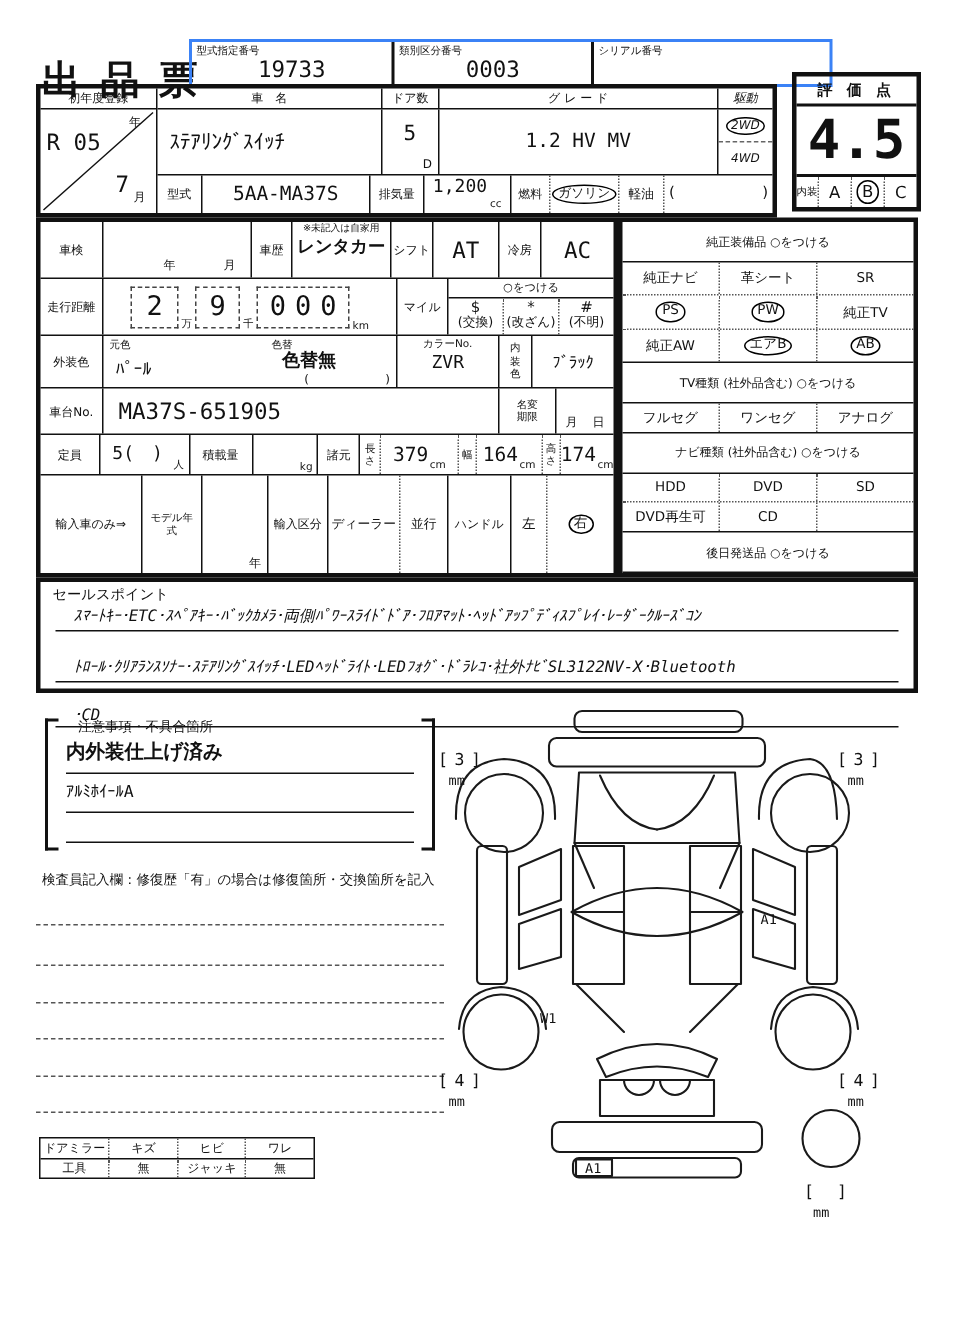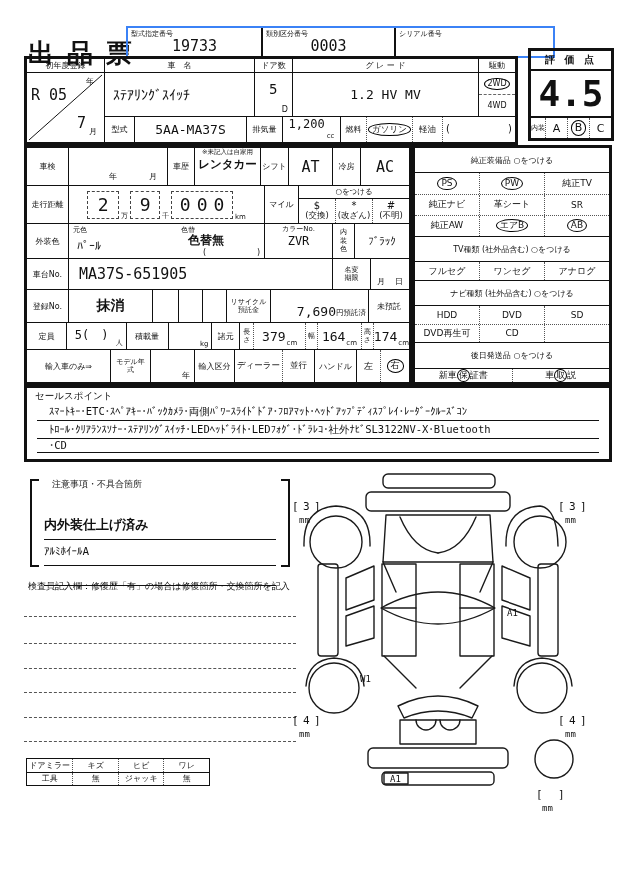--- a/index.html
+++ b/index.html
@@ -33,21 +33,21 @@
 
   
   .mtab { left:24px; top:56px; width:494px; height:89px; border:3px solid #111; display:flex; }
   .mc1 { width:78px; border-right:1.5px solid #111; display:flex; flex-direction:column; }
   .mc1h { height:14px; font-size:8px; border-bottom:1.5px solid #111; }
   .mc1b { flex:1; position:relative; }
   .mright { flex:1; display:flex; flex-direction:column; }
   .mr1 { height:14px; display:flex; font-size:8px; border-bottom:1.5px solid #111; }
   .mr2 { flex:1; display:flex; }
   .mr3 { height:26px; display:flex; border-top:1.5px solid #111; align-items:stretch; }
-  .w-name{ width:150px; } .w-door{ width:38px; } .w-drive{ width:37px; }
+  .w-name{ width:150px; } .w-door{ width:38px; } .w-drive{ width:37px;font-style:italic; }
   .drv { border-left:1.5px solid #111; display:flex; flex-direction:column; font-size:8px; }
   .drv > div { flex:1; display:flex; align-items:center; justify-content:center; }
   .drv > div:first-child { border-bottom:1px dashed #666; }
 
   
   .dtab { left:24px; top:145px; width:388px; height:240px; border:3px solid #111; display:flex; flex-direction:column; }
   .dr { display:flex; border-bottom:1.5px solid #111; }
   .dr:last-child { border-bottom:none; flex:1; }
   .vlab { font-size:7px; line-height:8.5px; word-break:break-all; text-align:center; }
 
@@ -67,29 +67,29 @@
   .eg { height:24px; display:flex; border-bottom:1px dotted #555; font-size:9px; }
   .eg.solid { border-bottom:1.5px solid #111; }
   .eg3 { height:21px; }
   .eqc { flex:1; display:flex; align-items:center; justify-content:center; }
   .eqc + .eqc { border-left:1px dotted #555; }
   .eship { flex:1; display:flex; font-size:9px; }
 
   
   .sales { left:24px; top:385px; width:588px; height:77px; border:3px solid #111; position:absolute; }
   .sales-l { position:absolute; top:2px; left:8px; font-size:9.5px; }
-  .sline { margin:0 10px; border-bottom:1.2px solid #111; font-size:10.5px; height:18px; line-height:17px; padding-left:12px; white-space:nowrap; overflow:hidden; }
+  .sline { margin:16px 10px; border-bottom:1.2px solid #111; font-size:10.5px; height:18px; line-height:17px; padding-left:12px; white-space:nowrap; overflow:hidden;font-style:italic; }
   .sline.first { margin-top:15px; }
   .sline.last { height:14px; line-height:13px; }
 
   
   .brkL { left:30px; top:479px; width:9px; height:88px; border:2px solid #111; border-right:none; }
   .brkR { left:281px; top:479px; width:9px; height:88px; border:2px solid #111; border-left:none; }
   .ntlbl { left:52px; top:478px; font-size:9px; }
-  .nline { left:44px; width:232px; border-bottom:1.5px solid #111; position:absolute; white-space:nowrap;margin-top:24px; }
+  .nline { left:44px; width:232px; border-bottom:1.5px solid #111; position:absolute; white-space:nowrap; }
   .insp { left:28px; top:580px; font-size:9px; }
   .dash { left:24px; width:272px; border-top:1.5px dashed #555; position:absolute; }
   .mirror { left:26px; top:758px; width:184px; height:28px; border:1.5px solid #111; display:flex; flex-direction:column; font-size:8px; }
   .mrow { flex:1; display:flex; }
   .mrow:first-child { border-bottom:1px solid #111; }
   .mcell { width:46px; display:flex; align-items:center; justify-content:center; }
   .mcell + .mcell { border-left:1px dotted #555; }
 
   svg text { font-family:"DejaVu Sans Mono", monospace; fill:#111; }
   .ann { font-size:11px; }
@@ -256,35 +256,20 @@
       <div class="bR mono" style="width:264px;display:flex;align-items:center;padding-left:10px;font-size:15px">MA37S-651905</div>
       <div class="bR cen" style="width:38px">
           <span class="vlab" style="width:16px">名変期限</span>
         </div>
       <div style="flex:1;position:relative">
         <span class="abs" style="bottom:2px;left:6px;font-size:8px">月</span>
         <span class="abs" style="bottom:2px;right:6px;font-size:8px">日</span>
       </div>
     </div>
 
-    <div class="dr" style="height:33px">
-      <div class="bR cen lbl" style="width:42px">登録No.</div>
-      <div class="bR cen" style="width:84px;font-size:14px;font-weight:bold">抹消</div>
-      <div class="bR" style="width:26px"></div>
-      <div class="bR" style="width:24px"></div>
-      <div class="bR" style="width:24px"></div>
-      <div class="bR cen" style="width:44px">
-          <span class="vlab" style="width:38px">リサイクル預託金</span>
-        </div>
-      <div class="bR" style="width:98px;display:flex;align-items:flex-end;justify-content:flex-end;padding:0 2px 3px 0">
-        <span class="mono" style="font-size:13px">7,690</span>
-        <span style="font-size:7.5px;padding-bottom:1px">円預託済</span>
-      </div>
-      <div class="cen" style="flex:1;font-size:8px">未預託</div>
-    </div>
 
     <div class="dr" style="height:27px">
       <div class="bR cen lbl" style="width:40px">定員</div>
       <div class="bR" style="width:60px;position:relative">
         <span class="abs mono" style="top:4px;left:8px;font-size:12px">5(　)</span>
         <span class="abs" style="bottom:1px;right:3px;font-size:7px">人</span>
       </div>
       <div class="bR cen lbl" style="width:42px">積載量</div>
       <div class="bR" style="width:44px;position:relative">
         <span class="abs" style="bottom:1px;right:3px;font-size:7px">kg</span>
@@ -305,21 +290,21 @@
       <div class="bRd cen" style="width:12px">
           <span class="vlab" style="width:8px">高さ</span>
         </div>
       <div style="flex:1;display:flex;align-items:center;justify-content:space-between;gap:1px">
         <span class="mono" style="font-size:13px">174</span>
           <span class="sub">cm</span>
       </div>
     </div>
 
     <div class="dr">
-      <div class="bR cen lbl" style="width:84px">輸入車のみ⇒</div>
+      <div class="bR cen lbl" style="width:68px">輸入車のみ⇒</div>
       <div class="bR cen" style="width:40px">
           <span class="vlab" style="width:30px">モデル年式</span>
         </div>
       <div class="bR" style="width:44px;position:relative">
         <span class="abs" style="bottom:1px;right:4px;font-size:8px">年</span>
       </div>
       <div class="bR cen lbl" style="width:40px">輸入区分</div>
       <div class="bRd cen" style="width:48px;font-size:8.5px">ディーラー</div>
       <div class="bR cen" style="width:32px;font-size:8.5px">並行</div>
       <div class="bR cen lbl" style="width:42px">ハンドル</div>
@@ -327,38 +312,38 @@
       <div class="cen" style="flex:1;font-size:9px">
         <span class="circ">右</span>
       </div>
     </div>
   </div>
 
   <div class="abs etab">
     <div class="et">純正装備品 ○をつける</div>
     <div class="eg">
       <div class="eqc">
+          <span>純正ナビ</span>
+        </div>
+      <div class="eqc">
+          <span>革シート</span>
+        </div>
+      <div class="eqc">
+          <span>SR</span>
+        </div>
+    </div>
+    <div class="eg">
+      <div class="eqc">
           <span class="circ">PS</span>
         </div>
       <div class="eqc">
           <span class="circ">PW</span>
         </div>
       <div class="eqc">
           <span>純正TV</span>
-        </div>
-    </div>
-    <div class="eg">
-      <div class="eqc">
-          <span>純正ナビ</span>
-        </div>
-      <div class="eqc">
-          <span>革シート</span>
-        </div>
-      <div class="eqc">
-          <span>SR</span>
         </div>
     </div>
     <div class="eg solid">
       <div class="eqc">
           <span>純正AW</span>
         </div>
       <div class="eqc">
           <span class="circ">エアB</span>
         </div>
       <div class="eqc">
@@ -376,32 +361,20 @@
       <div class="eqc">HDD</div>
       <div class="eqc">DVD</div>
       <div class="eqc">SD</div>
     </div>
     <div class="eg eg3 solid">
       <div class="eqc">DVD再生可</div>
       <div class="eqc">CD</div>
       <div class="eqc"></div>
     </div>
     <div class="et">後日発送品 ○をつける</div>
-    <div class="eship">
-      <div class="eqc">
-        <span>新車</span>
-          <span style="padding:0 1px" class="circ">保</span>
-          <span>証書</span>
-      </div>
-      <div class="eqc">
-        <span>車</span>
-          <span style="padding:0 1px" class="circ">取</span>
-          <span>説</span>
-      </div>
-    </div>
   </div>
 
   <div class="sales">
     <div class="sales-l">セールスポイント</div>
     <div class="sline first mono">ｽﾏｰﾄｷｰ･ETC･ｽﾍﾟｱｷｰ･ﾊﾞｯｸｶﾒﾗ･両側ﾊﾟﾜｰｽﾗｲﾄﾞﾄﾞｱ･ﾌﾛｱﾏｯﾄ･ﾍｯﾄﾞｱｯﾌﾟﾃﾞｨｽﾌﾟﾚｲ･ﾚｰﾀﾞｰｸﾙｰｽﾞｺﾝ</div>
     <div class="sline mono">ﾄﾛｰﾙ･ｸﾘｱﾗﾝｽｿﾅｰ･ｽﾃｱﾘﾝｸﾞｽｲｯﾁ･LEDﾍｯﾄﾞﾗｲﾄ･LEDﾌｫｸﾞ･ﾄﾞﾗﾚｺ･社外ﾅﾋﾞSL3122NV-X･Bluetooth</div>
     <div class="sline last mono">･CD</div>
   </div>
 
   <div class="abs brkL"></div>

